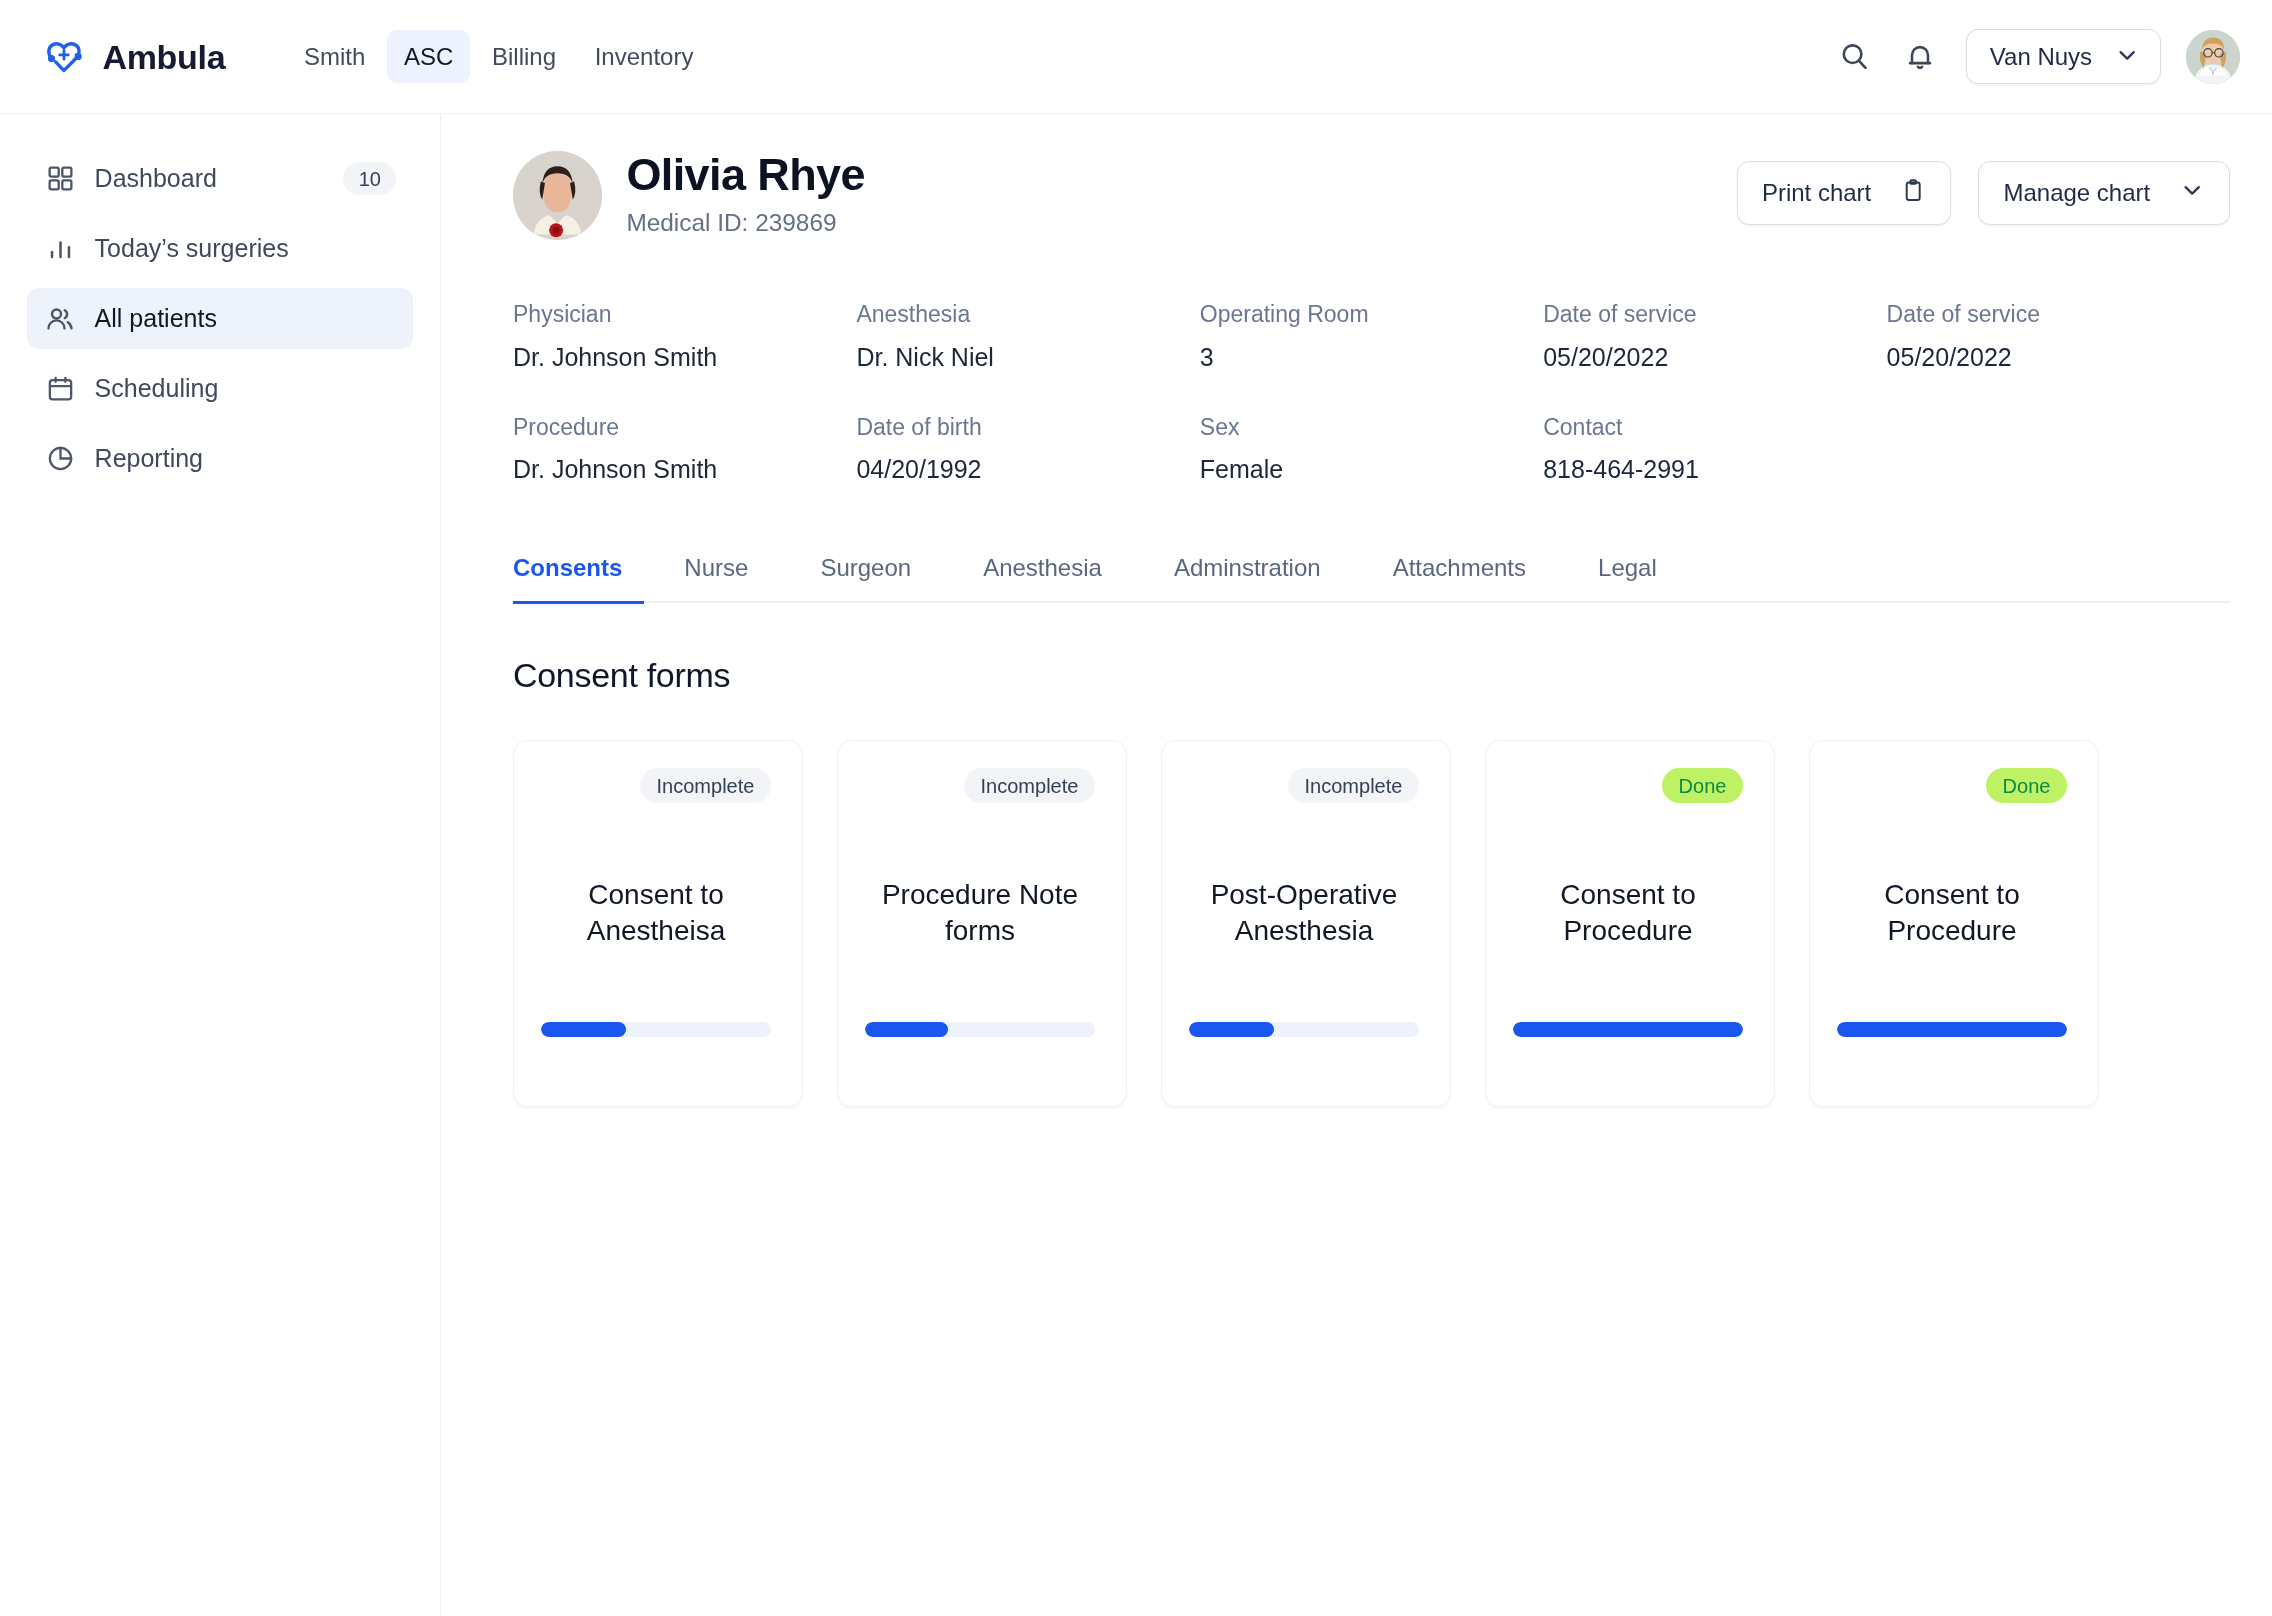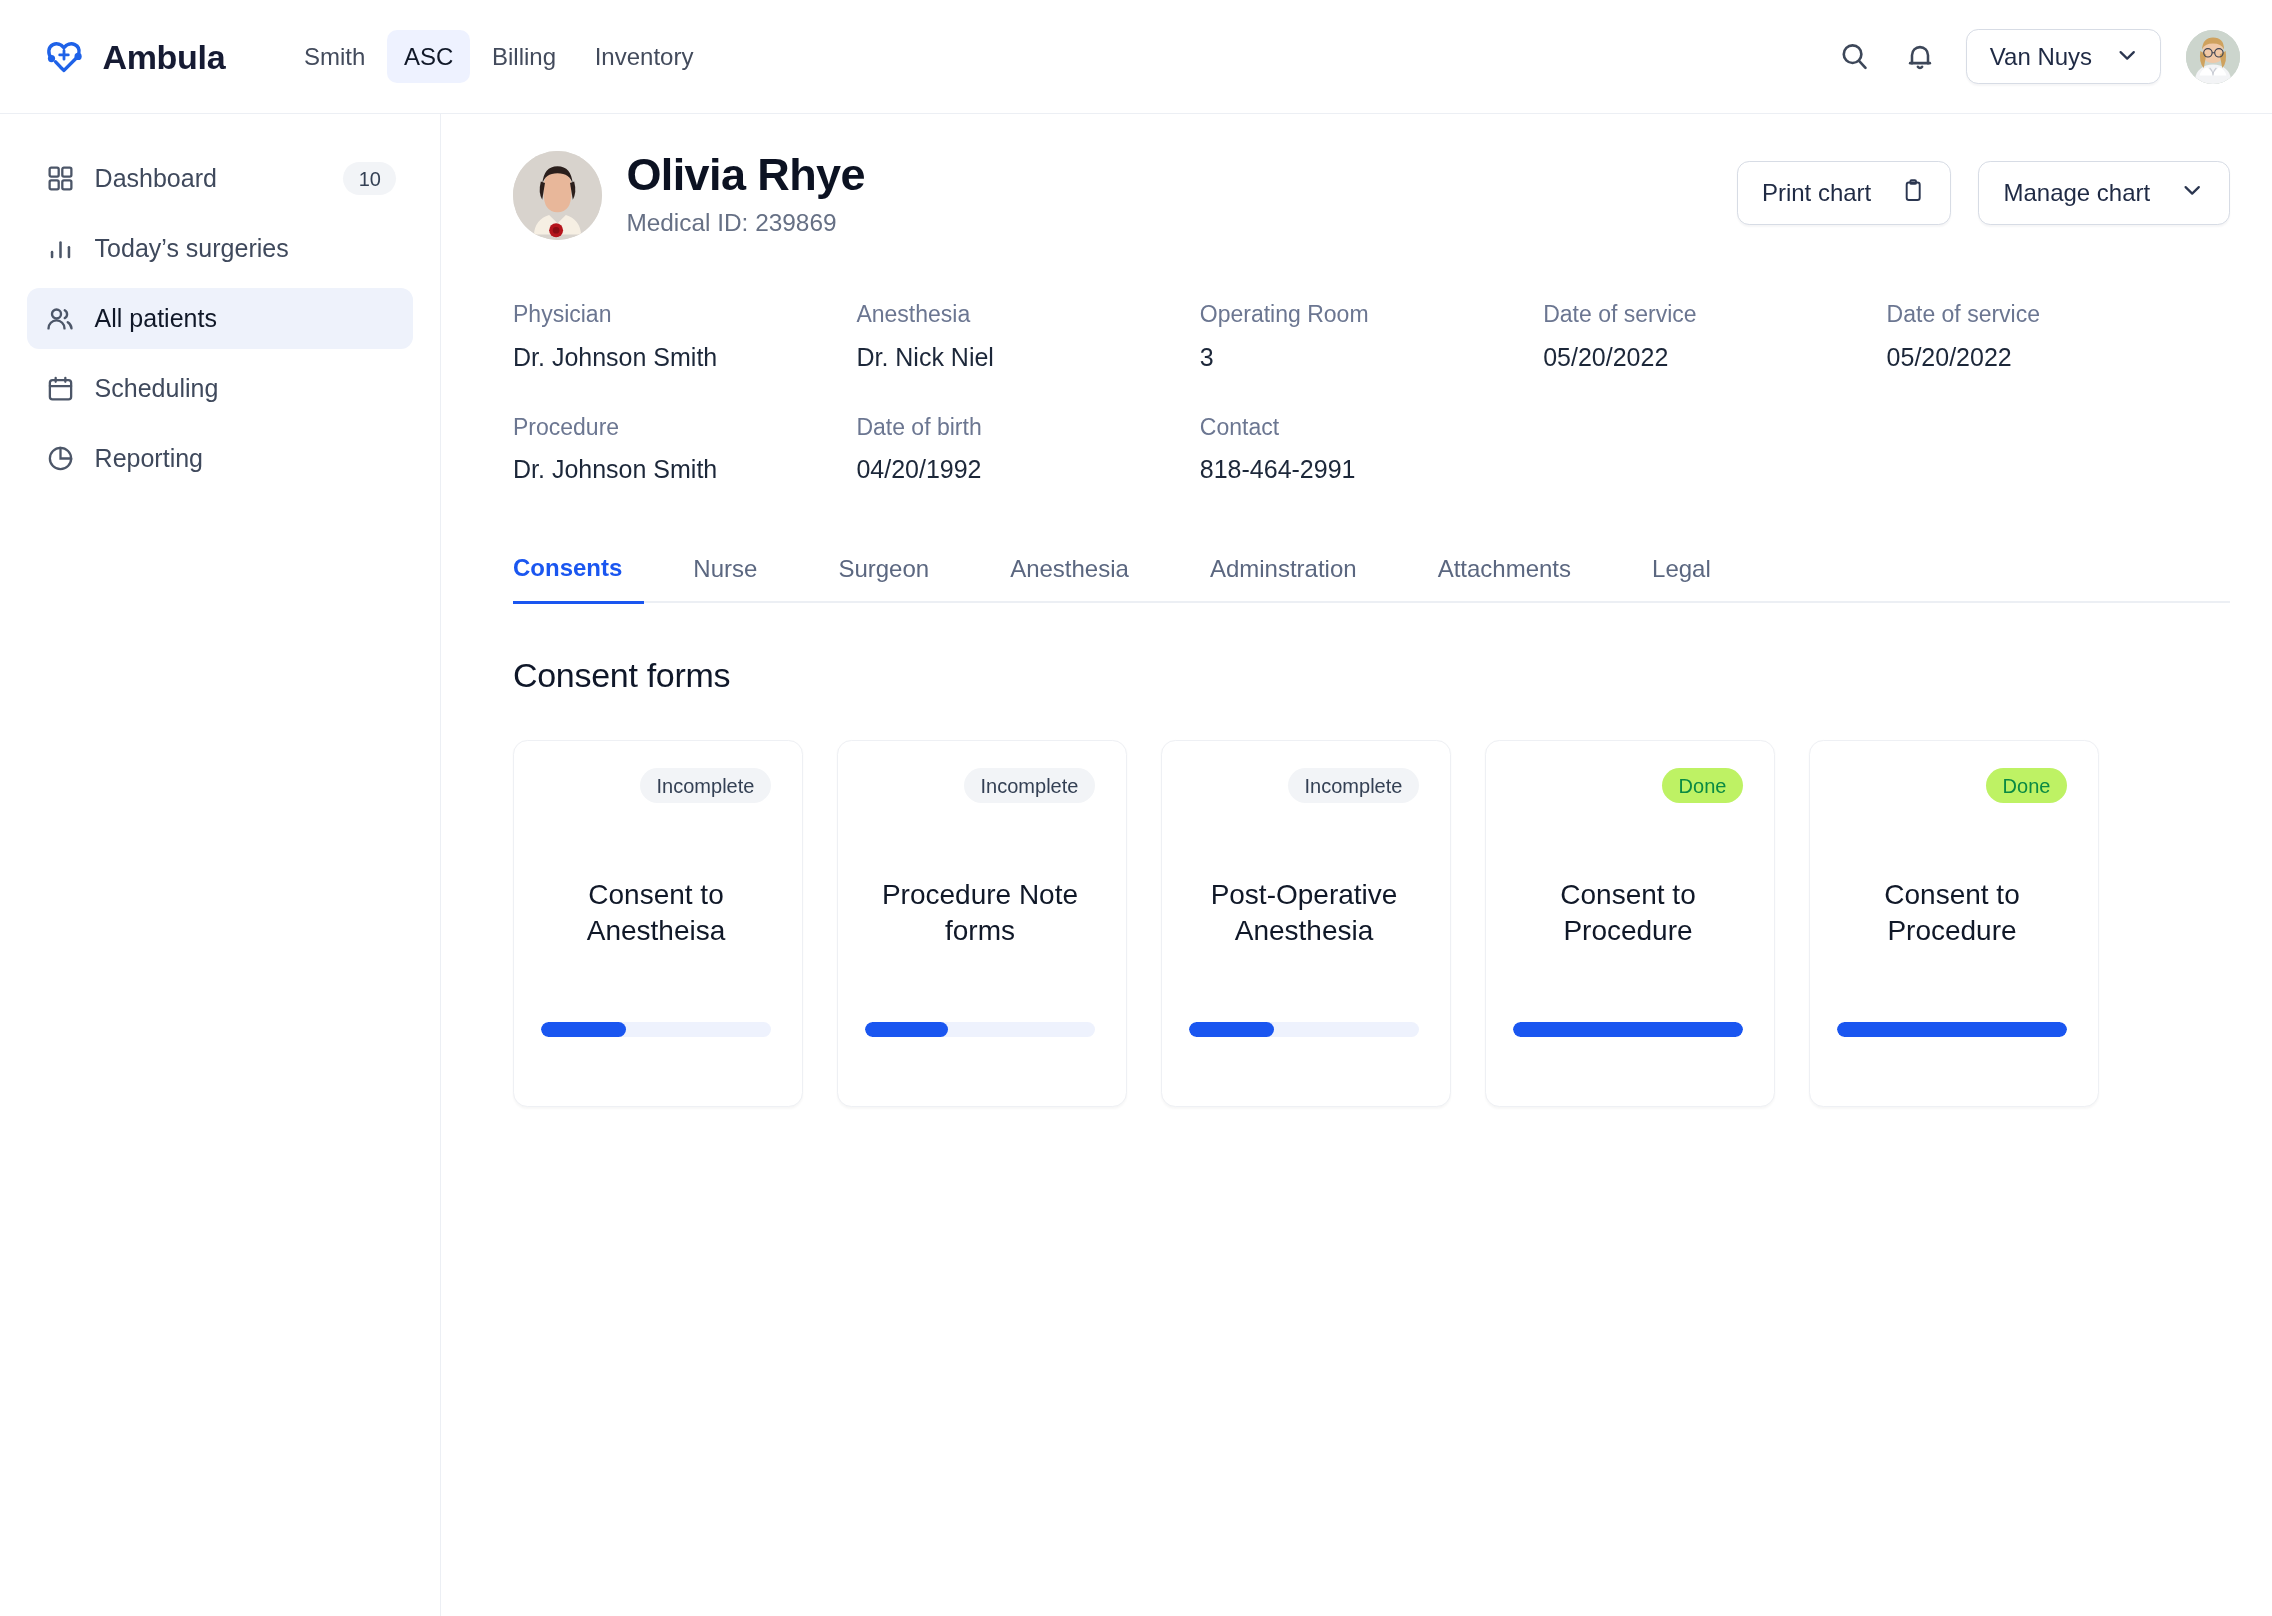--- a/index.html
+++ b/index.html
@@ -96,21 +96,21 @@
     display: grid;
     grid-template-columns: repeat(5, 1fr);
     row-gap: 42px;
   }
   .info-label { font-size: 23px; color: #6b7691; margin-bottom: 14.4px; }
   .info-value { font-size: 25px; color: #1c2739; }
 
   
   .tabs {
     margin-top: 67px;
-    display: flex; align-items: center; gap: 17px;
+    display: flex; align-items: flex-start; gap: 8px;
     border-bottom: 2.8px solid #eceff4;
     padding-right: 83px;
   }
   .tab {
     font-size: 24px; color: #5b6780; padding: 0 32px 19px 32px;
     cursor: pointer; white-space: nowrap; position: relative; top: 2.8px;
   }
   .tab:first-child { padding-left: 0; padding-right: 22px; }
   .tab.active { color: #1a56f0; font-weight: 600; border-bottom: 3.9px solid #1a56f0; }
 
@@ -339,20 +339,24 @@
 
         <div>
           <div class="info-label">Procedure</div>
           <div class="info-value">Dr. Johnson Smith</div>
         </div>
         <div>
           <div class="info-label">Date of birth</div>
           <div class="info-value">04/20/1992</div>
         </div>
         <div>
+          <div class="info-label">Sex</div>
+          <div class="info-value">Female</div>
+        </div>
+        <div>
           <div class="info-label">Contact</div>
           <div class="info-value">818-464-2991</div>
         </div>
       </div>
 
       <div class="tabs">
         <div class="tab active">Consents</div>
         <div class="tab">Nurse</div>
         <div class="tab">Surgeon</div>
         <div class="tab">Anesthesia</div>

